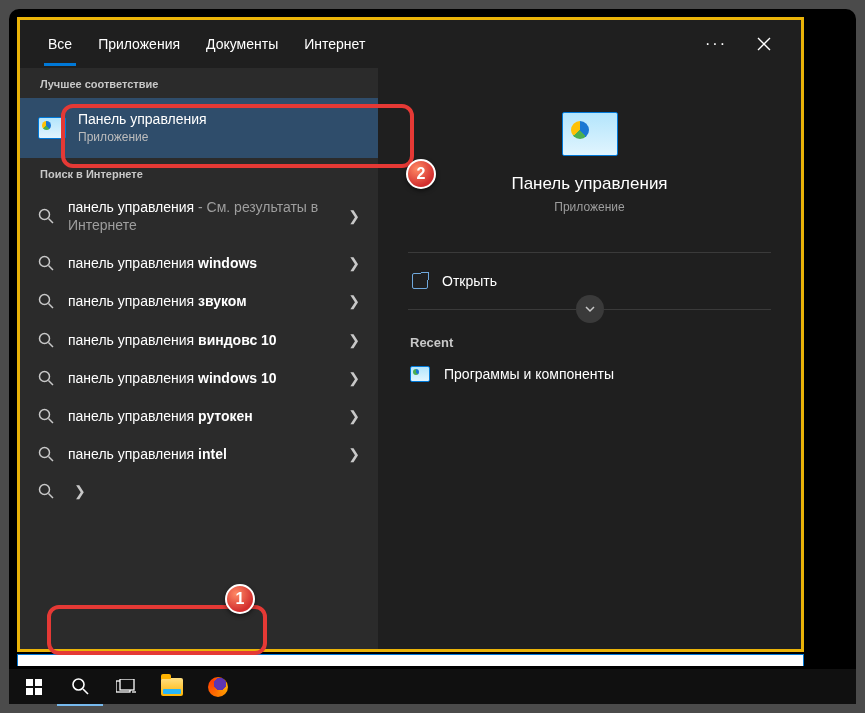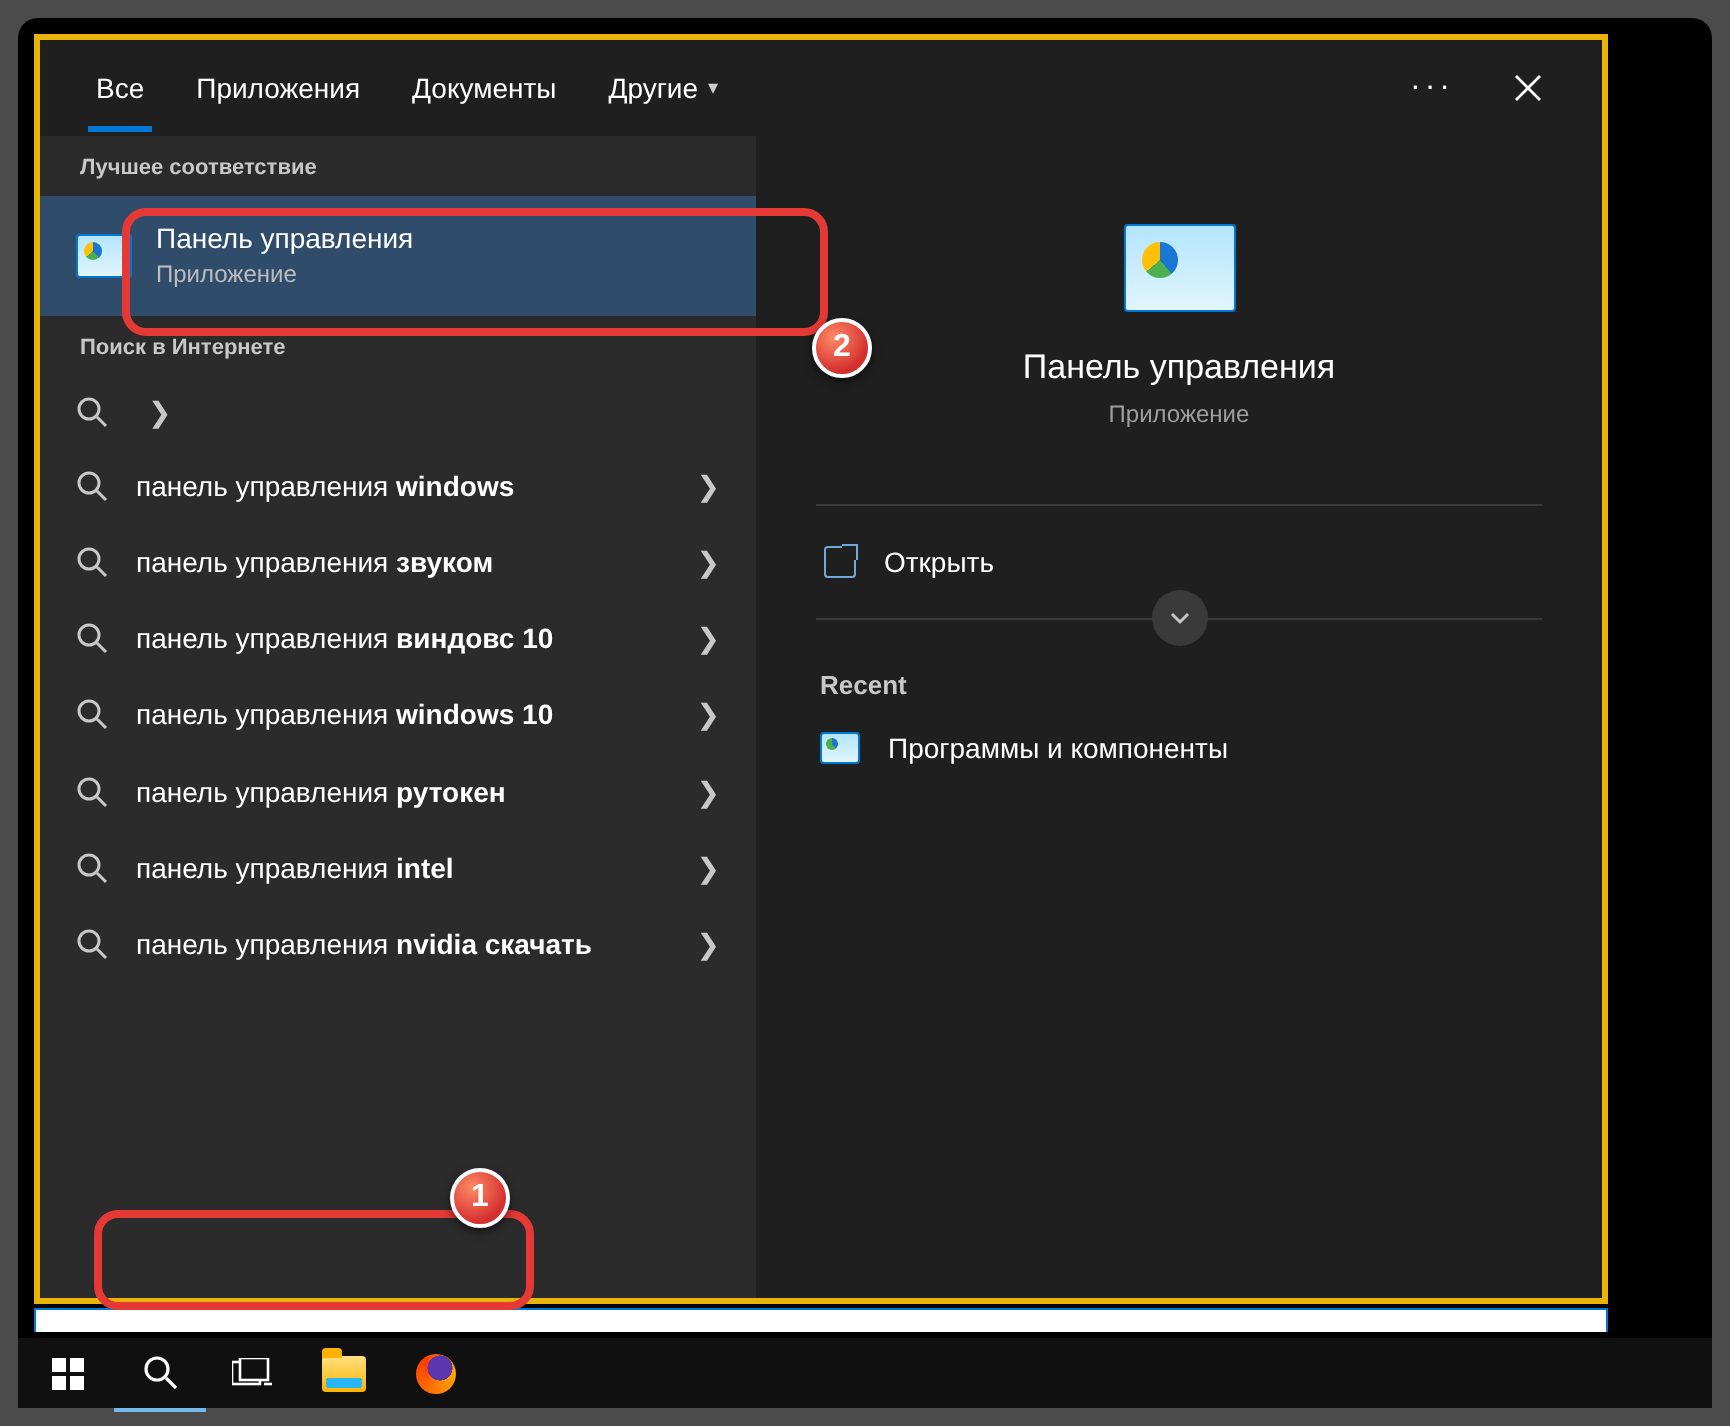--- a/index.html
+++ b/index.html
@@ -89,22 +89,21 @@
       <div class="tab active">
           <span>Все</span>
         </div>
       <div class="tab">
           <span>Приложения</span>
         </div>
       <div class="tab">
           <span>Документы</span>
         </div>
       <div class="tab">
-          <span>Другие</span>
-          <span class="caret">▾</span>
+          <span>Интернет</span>
         </div>
       <div class="tabs-spacer"></div>
       <div class="more-btn">···</div>
       <div class="close-btn">
         <svg viewBox="0 0 14 14">
             <path d="M1 1 L13 13 M13 1 L1 13" stroke="#fff" stroke-width="1.4"></path>
           </svg>
       </div>
     </div>
 
@@ -120,20 +119,21 @@
           </div>
         </div>
 
         <div class="section-header">Поиск в Интернете</div>
 
         <div class="result-row">
           <span class="search-icon"><svg viewBox="0 0 16 16">
                 <circle cx="6.5" cy="6.5" r="5" stroke="#c8c8c8" stroke-width="1.5" fill="none"></circle>
                 <line x1="10.5" y1="10.5" x2="15" y2="15" stroke="#c8c8c8" stroke-width="1.5"></line>
               </svg></span>
+          <div class="txt"><span class="title"><span>панель управления</span><strong></strong><span class="sub-inline"> - См. результаты в Интернете</span></span></div>
           <span class="chev">❯</span>
         </div>
         <div class="result-row">
           <span class="search-icon"><svg viewBox="0 0 16 16">
                 <circle cx="6.5" cy="6.5" r="5" stroke="#c8c8c8" stroke-width="1.5" fill="none"></circle>
                 <line x1="10.5" y1="10.5" x2="15" y2="15" stroke="#c8c8c8" stroke-width="1.5"></line>
               </svg></span>
           <div class="txt"><span class="title"><span>панель управления </span><strong>windows</strong></span></div>
           <span class="chev">❯</span>
         </div>
@@ -175,21 +175,20 @@
                 <line x1="10.5" y1="10.5" x2="15" y2="15" stroke="#c8c8c8" stroke-width="1.5"></line>
               </svg></span>
           <div class="txt"><span class="title"><span>панель управления </span><strong>intel</strong></span></div>
           <span class="chev">❯</span>
         </div>
         <div class="result-row">
           <span class="search-icon"><svg viewBox="0 0 16 16">
                 <circle cx="6.5" cy="6.5" r="5" stroke="#c8c8c8" stroke-width="1.5" fill="none"></circle>
                 <line x1="10.5" y1="10.5" x2="15" y2="15" stroke="#c8c8c8" stroke-width="1.5"></line>
               </svg></span>
-          <div class="txt"><span class="title"><span>панель управления </span><strong>nvidia скачать</strong></span></div>
           <span class="chev">❯</span>
         </div>
       </div>
 
       <div class="right-col">
         <div class="preview-top">
           <div class="preview-icon"></div>
           <div class="preview-title">Панель управления</div>
           <div class="preview-sub">Приложение</div>
         </div>

